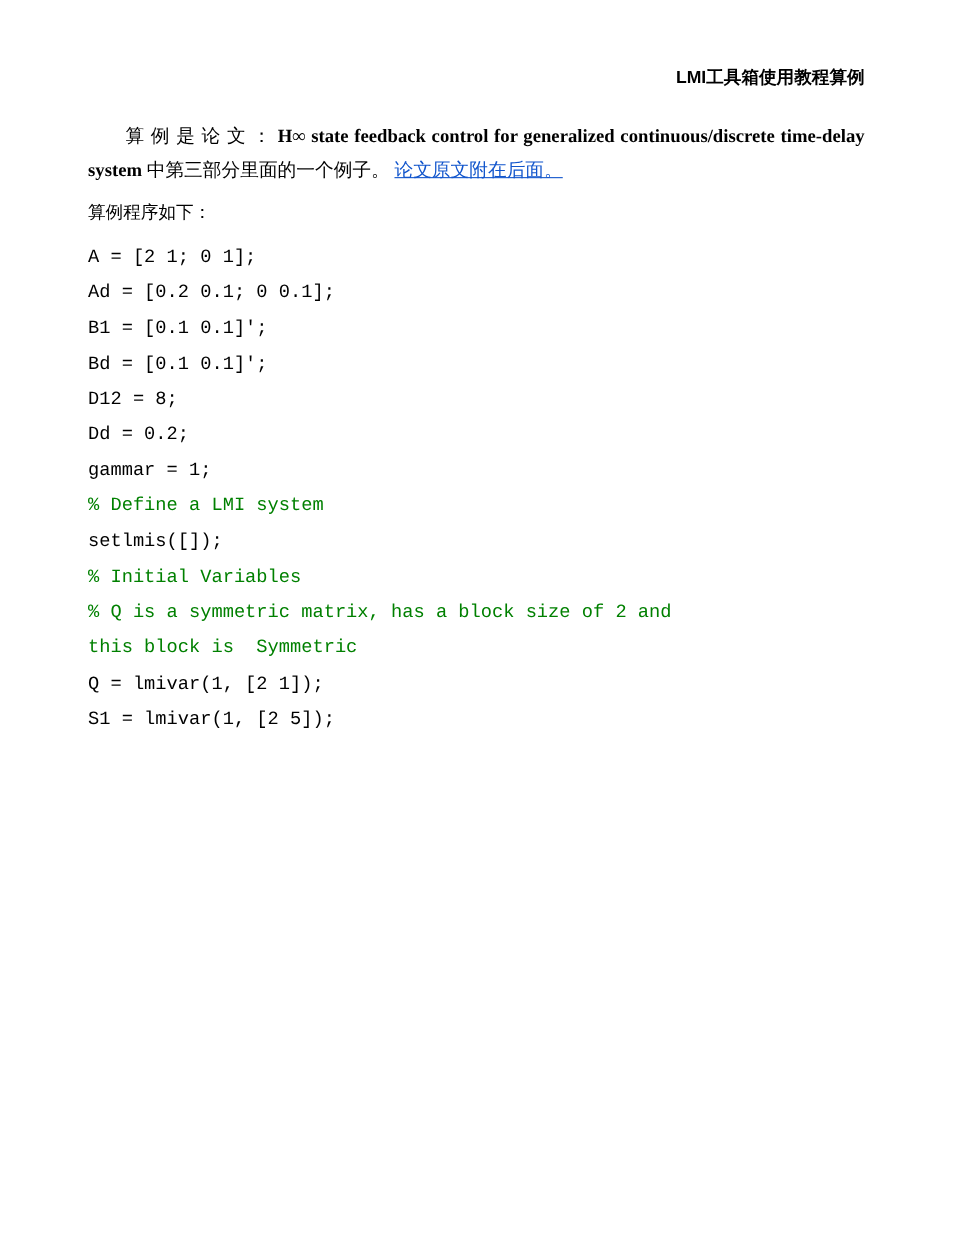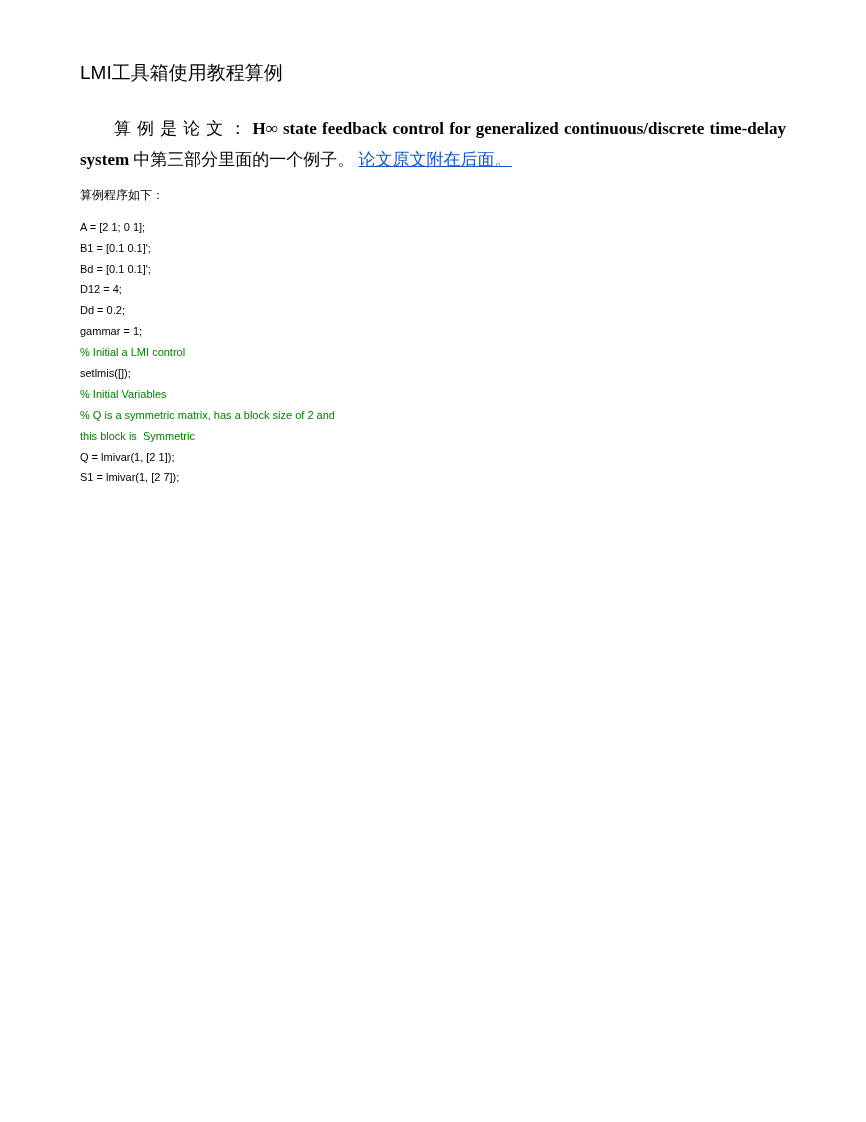--- a/index.html
+++ b/index.html
@@ -12,23 +12,23 @@
       background: #ffffff;
       font-family: "SimSun", "宋体", serif;
       font-size: 16px;
       color: #000000;
       width: 866px;
       min-height: 1122px;
       padding: 60px 80px 60px 80px;
     }
 
     .page-title {
-      text-align: left;
-      font-weight: normal;
-      font-size: 19px;
+      text-align: right;
+      font-weight: bold;
+      font-size: 16px;
       margin-bottom: 28px;
       font-family: "SimHei", "黑体", sans-serif;
     }
 
     .intro-paragraph {
       text-indent: 2em;
       line-height: 1.8;
       margin-bottom: 8px;
       font-size: 17px;
       text-align: justify;
@@ -40,27 +40,27 @@
     }
 
     .link-text {
       color: #1155CC;
       text-decoration: underline;
     }
 
     .section-label {
       margin-top: 10px;
       margin-bottom: 8px;
-      font-size: 12px;
+      font-size: 16px;
       line-height: 1.8;
     }
 
     .code-block {
-      font-family: Liberation Sans, sans-serif;
-      font-size: 11px;
+      font-family: Liberation Mono, monospace;
+      font-size: 17px;
       line-height: 1.9;
       margin-top: 10px;
       color: #000000;
     }
 
     .code-line {
       display: block;
       white-space: pre;
     }
 
@@ -82,25 +82,26 @@
   <span class="bold-text">H∞  state  feedback  control  for  generalized  continuous/discrete  time-delay  system</span>
   <span> 中第三部分里面的一个例子。</span>
   <span class="link-text">论文原文附在后面。</span>
 </p>
 
 <p class="section-label">算例程序如下：</p>
 
 <div class="code-block">
 <span class="code-line code-normal"></span>
     <span class="code-line code-normal">A = [2 1; 0 1];</span>
+    <span class="code-line code-normal">Ad = [0.2 0.1; 0 0.1];</span>
     <span class="code-line code-normal">B1 = [0.1 0.1]';</span>
     <span class="code-line code-normal">Bd = [0.1 0.1]';</span>
-    <span class="code-line code-normal">D12 = 4;</span>
+    <span class="code-line code-normal">D12 = 8;</span>
     <span class="code-line code-normal">Dd = 0.2;</span>
     <span class="code-line code-normal">gammar = 1;</span>
-    <span class="code-line code-comment">% Initial a LMI control</span>
+    <span class="code-line code-comment">% Define a LMI system</span>
     <span class="code-line code-normal">setlmis([]);</span>
     <span class="code-line code-comment">% Initial Variables</span>
     <span class="code-line code-comment">% Q is a symmetric matrix, has a block size of 2 and</span>
     <span class="code-line code-comment">this block is  Symmetric</span>
     <span class="code-line code-normal">Q = lmivar(1, [2 1]);</span>
-    <span class="code-line code-normal">S1 = lmivar(1, [2 7]);</span>
+    <span class="code-line code-normal">S1 = lmivar(1, [2 5]);</span>
   </div>
 
 </body></html>

